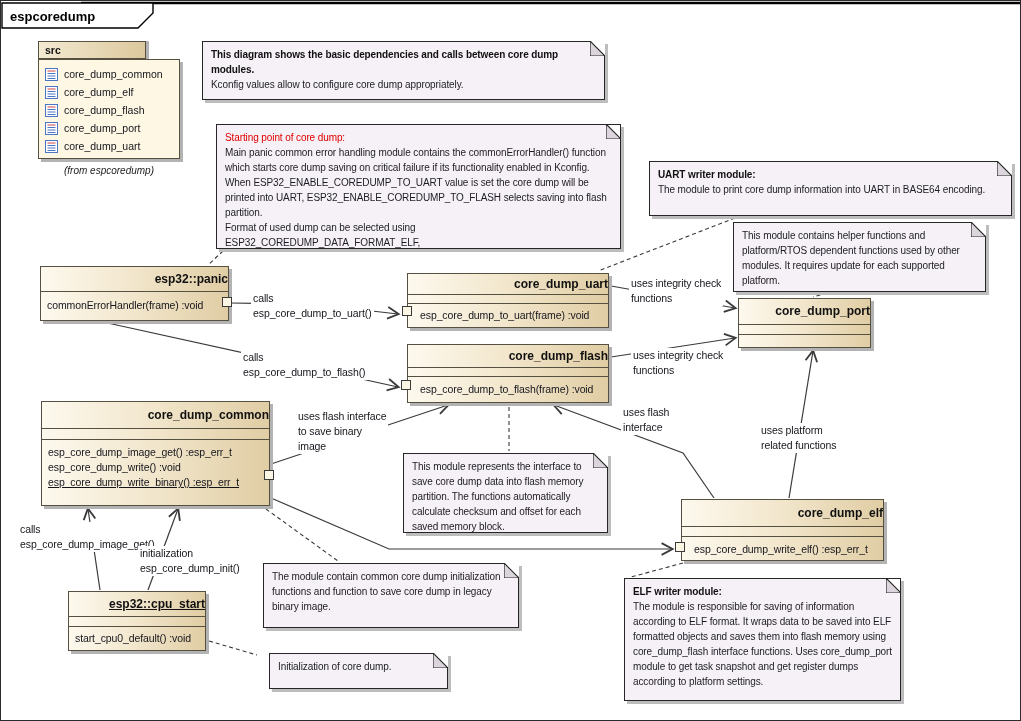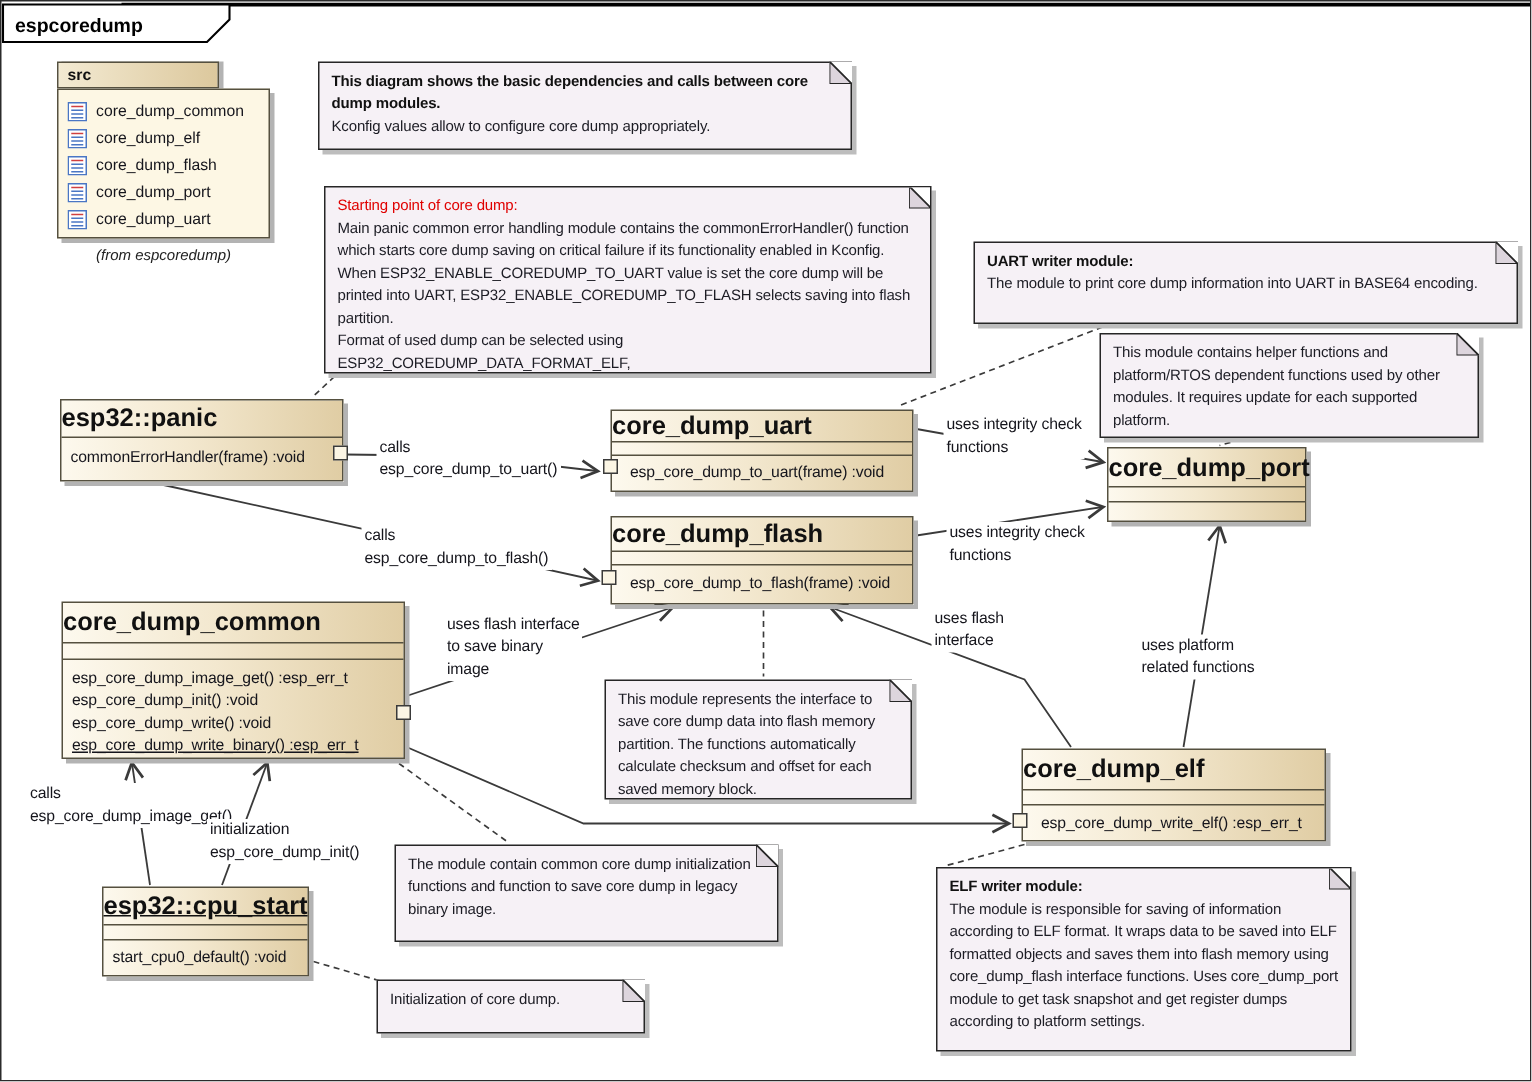--- a/index.html
+++ b/index.html
@@ -4,21 +4,21 @@
 <style>
   html,body{margin:0;padding:0;background:#fff;font-family:"Liberation Sans",sans-serif;}
   #stage{position:relative;width:1021px;height:721px;background:#fff;border:1.5px solid #2b2b2b;
          box-sizing:border-box;overflow:hidden;}
   #wires{position:absolute;left:0;top:0;z-index:1;pointer-events:none;}
 
   
   .cls{position:absolute;z-index:2;box-sizing:border-box;
        background:linear-gradient(to right,#fdf9ee 0%,#f3e8cf 45%,#e0cda4 100%);
        border:1.5px solid #55503f;box-shadow:3px 3px 0 #b3b3b3;}
-  .cls-hdr{font-weight:bold;font-size:17px;text-align:left;border-bottom:1px solid #55503f;
+  .cls-hdr{font-weight:bold;font-size:12px;text-align:right;border-bottom:1px solid #55503f;
            color:#111;letter-spacing:0;}
   .cls-empty{border-bottom:1px solid #55503f;}
   .cls-body{font-size:10.5px;color:#15151c;padding:0 4px 0 6px;letter-spacing:-0.1px;}
   .m{white-space:nowrap;}
   .u{text-decoration:underline;}
 
   
   .port{position:absolute;z-index:4;width:10px;height:10px;background:#fbf5e4;
         border:1.2px solid #3a3a3a;box-sizing:border-box;}
 
@@ -135,21 +135,21 @@
           <line x1="2.5" y1="3" x2="10.5" y2="3" stroke="#d04040"></line>
           <line x1="2.5" y1="5.5" x2="10.5" y2="5.5" stroke="#4a76c4"></line>
           <line x1="2.5" y1="8" x2="10.5" y2="8" stroke="#4a76c4"></line>
           <line x1="2.5" y1="10.5" x2="10.5" y2="10.5" stroke="#4a76c4"></line>
         </svg>
       <span>core_dump_uart</span>
     </div>
   </div>
   <div class="from-label" style="left:37px;top:164px;width:142px;">(from espcoredump)</div>
 
-  <div class="note" style="left:211px;top:40px;width:356px;height:59px;">
+  <div class="note" style="left:201px;top:40px;width:403px;height:59px;">
     <svg class="fold" width="15" height="15">
         <polygon points="0,0 15,0 15,15" fill="#ffffff"></polygon>
         <polygon points="0,0 15,15 0,15" fill="#ddd5dd" stroke="#262626" stroke-width="1.2"></polygon>
       </svg>
     <div class="t">This diagram shows the basic dependencies and calls between core dump modules.</div>
     <div>Kconfig values allow to configure core dump appropriately.</div>
   </div>
 
   <div class="note" style="left:215px;top:123px;width:405px;height:125px;overflow:hidden;">
     <svg class="fold" width="15" height="15">
@@ -188,21 +188,21 @@
   </div>
 
   <div class="note" style="left:262px;top:562px;width:256px;height:65px;">
     <svg class="fold" width="15" height="15">
         <polygon points="0,0 15,0 15,15" fill="#ffffff"></polygon>
         <polygon points="0,0 15,15 0,15" fill="#ddd5dd" stroke="#262626" stroke-width="1.2"></polygon>
       </svg>
     <div>The module contain common core dump initialization functions and function to save core dump in legacy binary image.</div>
   </div>
 
-  <div class="note" style="left:250px;top:652px;width:179px;height:36px;">
+  <div class="note" style="left:268px;top:652px;width:179px;height:36px;">
     <svg class="fold" width="15" height="15">
         <polygon points="0,0 15,0 15,15" fill="#ffffff"></polygon>
         <polygon points="0,0 15,15 0,15" fill="#ddd5dd" stroke="#262626" stroke-width="1.2"></polygon>
       </svg>
     <div>Initialization of core dump.</div>
   </div>
 
   <div class="note" style="left:623px;top:577px;width:277px;height:123px;overflow:hidden;">
     <svg class="fold" width="15" height="15">
         <polygon points="0,0 15,0 15,15" fill="#ffffff"></polygon>
@@ -242,21 +242,20 @@
     <div class="cls-hdr" style="height:25px;line-height:25px;">core_dump_port</div>
     <div class="cls-empty" style="height:9px;"></div>
     <div class="cls-body"></div>
   </div>
 
   <div class="cls" style="left:40px;top:400px;width:229px;height:105px;">
     <div class="cls-hdr" style="height:26px;line-height:26px;">core_dump_common</div>
     <div class="cls-empty" style="height:10px;"></div>
     <div class="cls-body" style="padding-top:5px;line-height:15px;">
       <div class="m">esp_core_dump_image_get() :esp_err_t</div>
-      <div class="m">esp_core_dump_init() :void</div>
       <div class="m">esp_core_dump_write() :void</div>
       <div class="m u">esp_core_dump_write_binary() :esp_err_t</div>
     </div>
   </div>
   <div class="port" style="left:263px;top:469px;"></div>
 
   <div class="cls" style="left:680px;top:498px;width:203px;height:62px;">
     <div class="cls-hdr" style="height:26px;line-height:26px;">core_dump_elf</div>
     <div class="cls-empty" style="height:9px;"></div>
     <div class="cls-body" style="padding-top:6px;padding-left:12px;">

